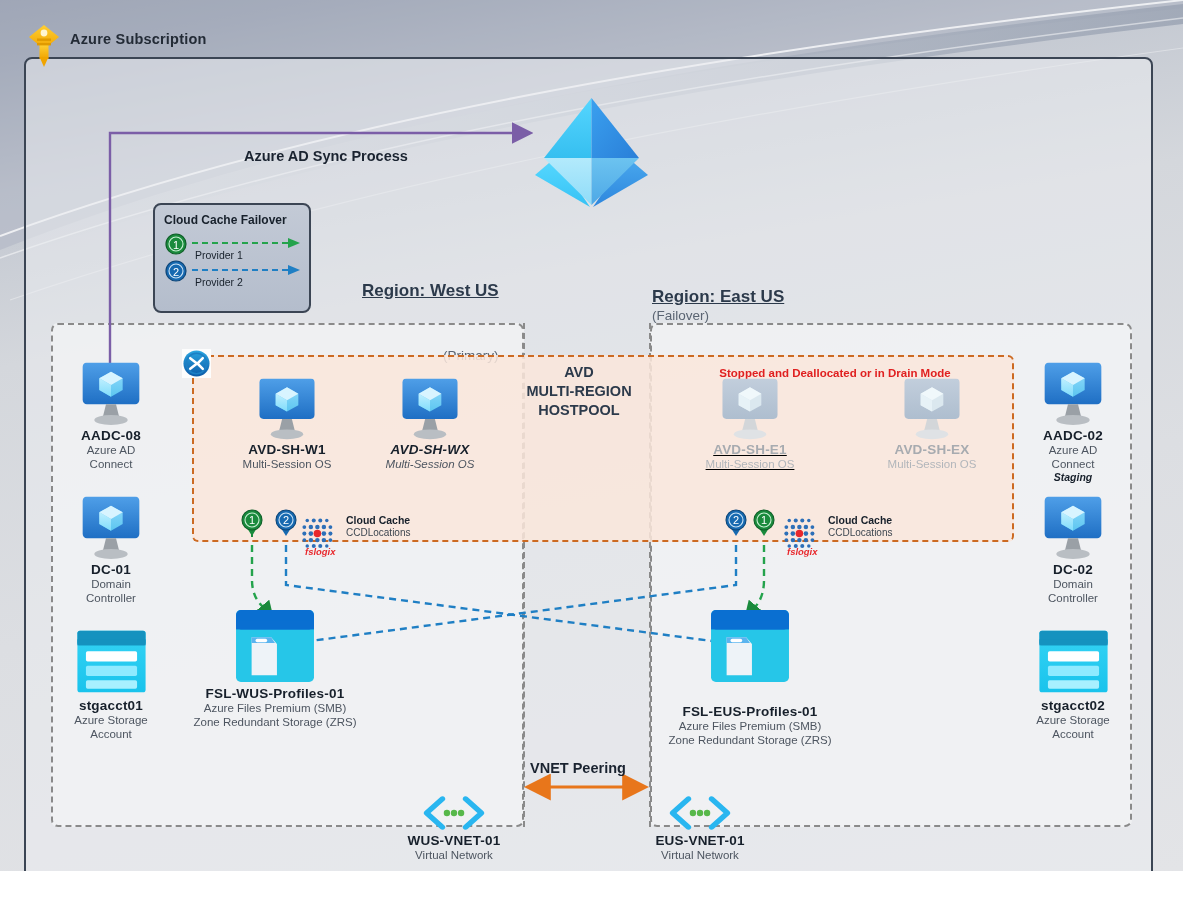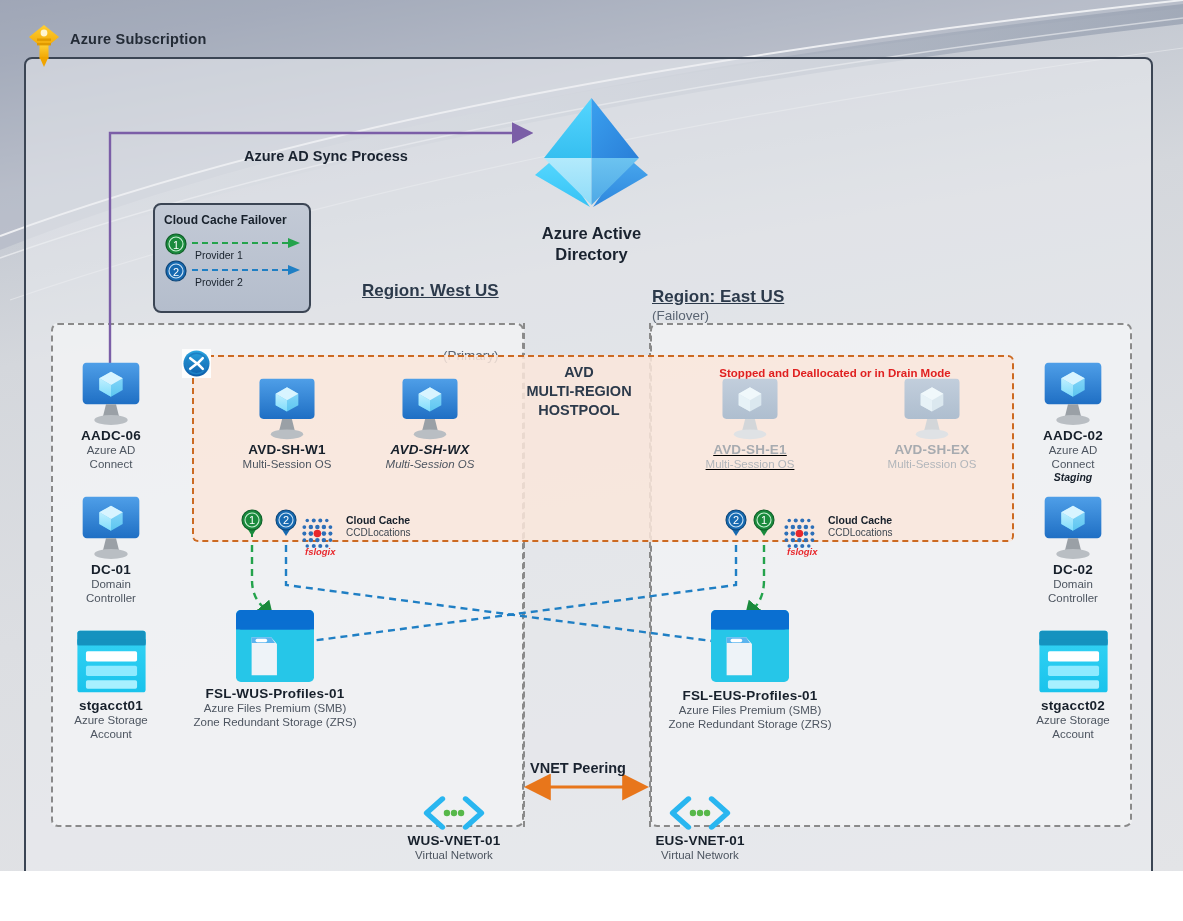--- a/index.html
+++ b/index.html
@@ -229,24 +229,20 @@
 
       <path d="M31,80 L52,62 L86,112 Z" fill="url(#ad5)"></path>
       <path d="M144,80 L123,62 L89,112 Z" fill="url(#ad6)"></path>
 
       <path d="M87.5,3 L40,63 L87.5,63 Z" fill="url(#ad1)"></path>
       <path d="M87.5,3 L135,63 L87.5,63 Z" fill="url(#ad2)"></path>
 
       <path d="M40,63 L87.5,63 L87.5,110 Z" fill="url(#ad3)"></path>
       <path d="M135,63 L87.5,63 L87.5,110 Z" fill="url(#ad4)"></path>
     </svg>
-    <div class="aad-cap">
-      <div>Azure Active</div>
-      <div>Directory</div>
-    </div>
   </div>
 
   <div id="sync-label">Azure AD Sync Process</div>
 
   <div id="legend">
     <div id="legend-title">Cloud Cache Failover</div>
 
     <div class="legend-row" id="lr1">
       <svg class="pin" viewBox="0 0 22 22">
         <circle cx="11" cy="11" r="10" fill="#1a8a3c" stroke="#0e5f28" stroke-width="1.2"></circle>
@@ -369,21 +365,21 @@
         <circle cx="24" cy="24" r="5.2" fill="#e8282c"></circle>
         <text x="28" y="54" font-size="13" font-weight="bold" font-style="italic" font-family="Liberation Sans, sans-serif" fill="#e8282c" text-anchor="middle">fslogix</text>
       </symbol>
     </defs>
   </svg>
 
   <div class="node" style="left:62px; top:362px; width:98px;">
     <svg width="70" height="66" viewBox="0 0 84 78" style="margin:0 auto">
         <use href="#sym-vm"></use>
       </svg>
-    <div class="n-title">AADC-06</div>
+    <div class="n-title">AADC-08</div>
     <div class="n-sub">Azure AD</div>
     <div class="n-sub">Connect</div>
   </div>
 
   <div class="node" style="left:62px; top:496px; width:98px;">
     <svg width="70" height="66" viewBox="0 0 84 78" style="margin:0 auto">
         <use href="#sym-vm"></use>
       </svg>
     <div class="n-title">DC-01</div>
     <div class="n-sub">Domain</div>
@@ -507,21 +503,21 @@
       </svg>
     <div class="n-title" style="margin-top:2px;">FSL-WUS-Profiles-01</div>
     <div class="n-sub">Azure Files Premium (SMB)</div>
     <div class="n-sub">Zone Redundant Storage (ZRS)</div>
   </div>
 
   <div class="node" style="left:665px; top:608px; width:170px;">
     <svg width="82" height="76" viewBox="0 0 84 78" style="margin:0 auto">
         <use href="#sym-files"></use>
       </svg>
-    <div class="n-title" style="margin-top:4px;">FSL-EUS-Profiles-01</div>
+    <div class="n-title" style="margin-top:20px;">FSL-EUS-Profiles-01</div>
     <div class="n-sub">Azure Files Premium (SMB)</div>
     <div class="n-sub">Zone Redundant Storage (ZRS)</div>
   </div>
 
   <div class="node" style="left:390px; top:796px; width:128px;">
     <svg width="62" height="34" viewBox="0 0 70 38" style="margin:0 auto">
         <use href="#sym-vnet"></use>
       </svg>
     <div class="n-title" style="margin-top:3px;">WUS-VNET-01</div>
     <div class="n-sub">Virtual Network</div>

